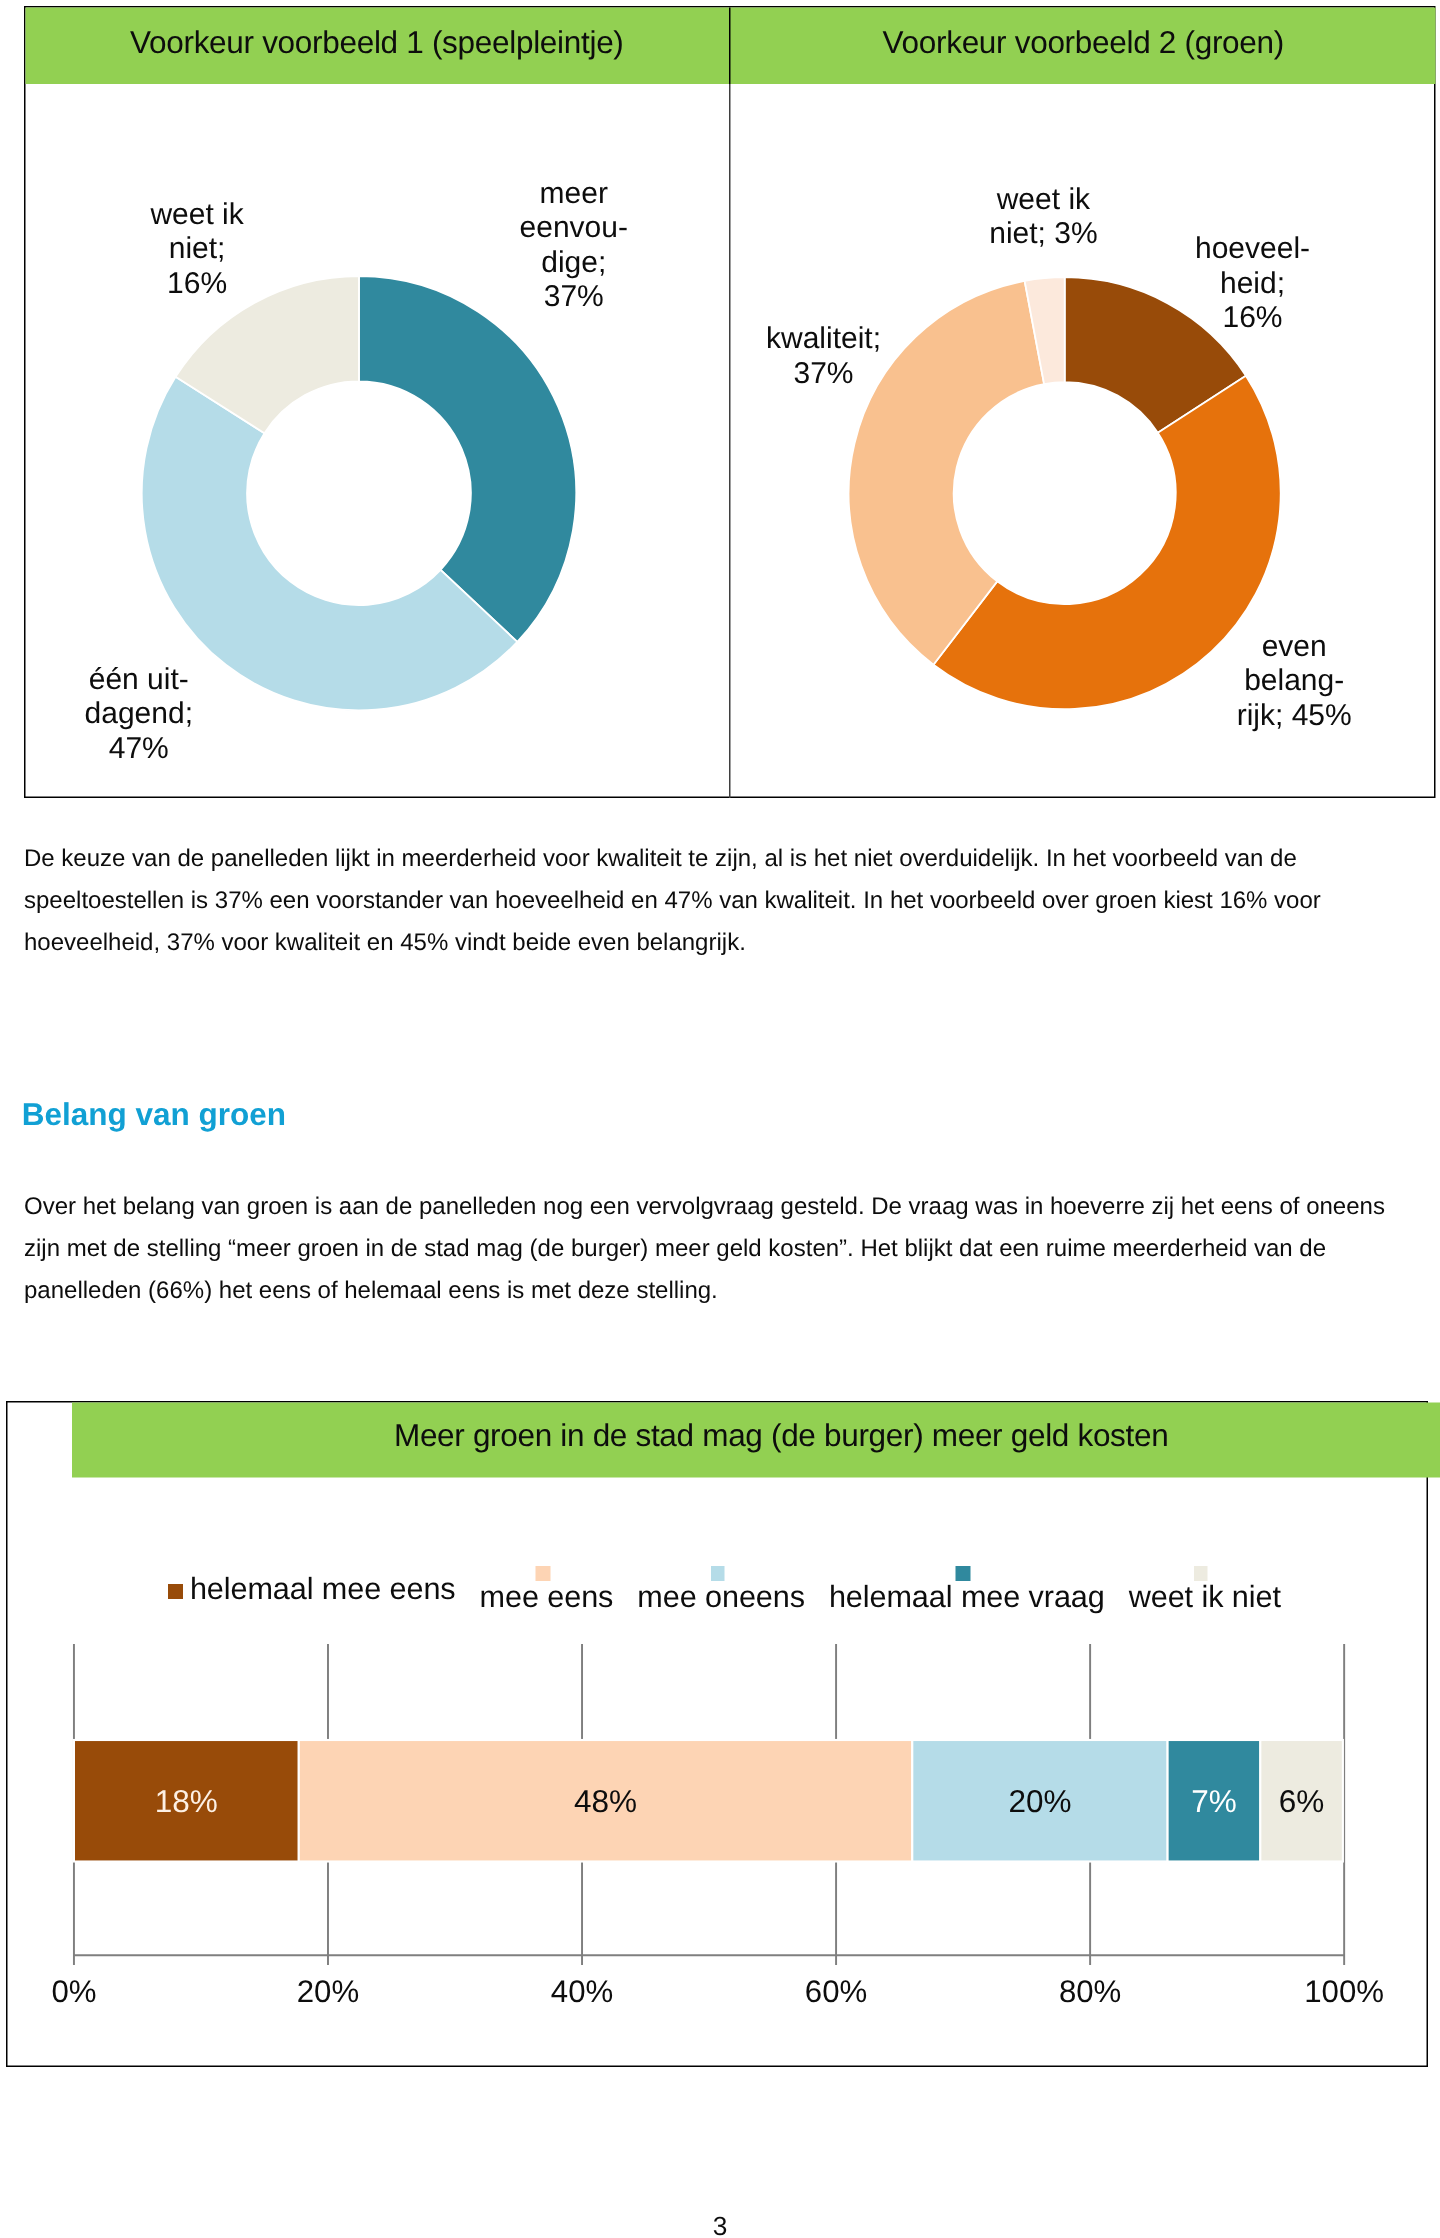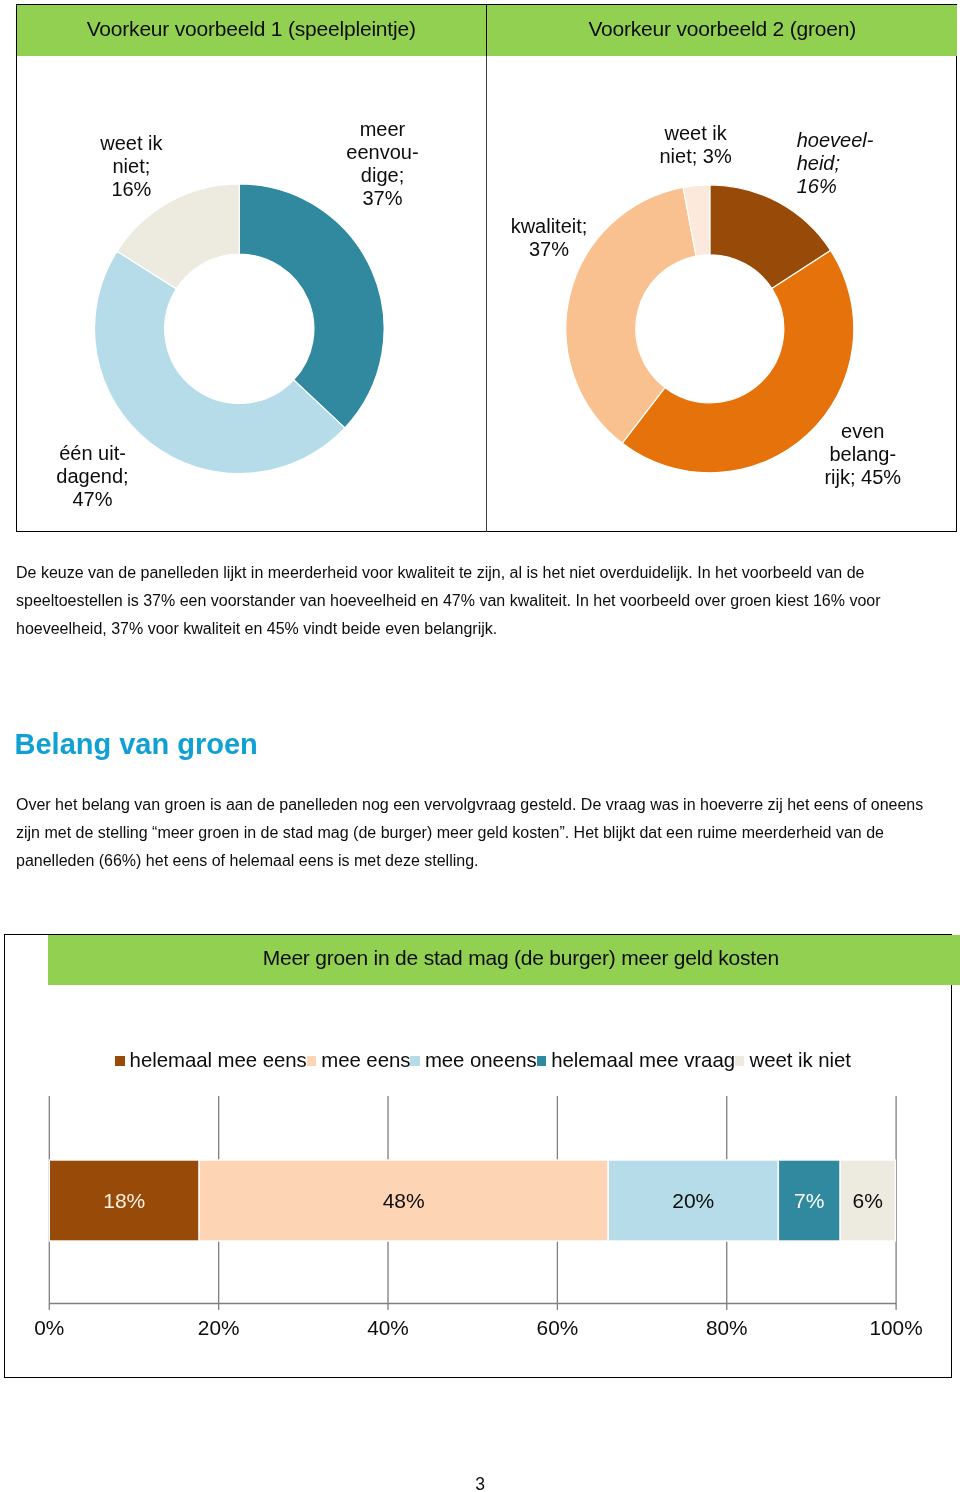--- a/index.html
+++ b/index.html
@@ -13,34 +13,34 @@
   .hdr{position:absolute;top:0;height:51px;background:#92d052;
        display:flex;align-items:center;justify-content:center;}
   #hdr1{left:0;width:469.4px;}
   #hdr2{left:469.4px;width:471.6px;border-left:1px solid #000;box-sizing:border-box;}
   .hdr span{font-size:21px;color:#0d0d0d;letter-spacing:-0.2px;position:relative;top:-2px;}
   #vdiv{position:absolute;left:469.4px;top:51px;width:0;height:476px;border-left:1px solid #3f3f3f;}
 
   
   .para{position:absolute;font-size:16px;line-height:28px;color:#0d0d0d;text-align:left;}
   #p1{left:16px;top:559px;width:928px;}
-  #h1{position:absolute;left:14.5px;top:729px;font-size:29px;font-weight:bold;color:#11a0d4;line-height:30px;}
+  #h1{position:absolute;left:14.5px;top:729px;font-size:21px;font-weight:bold;color:#11a0d4;line-height:30px;}
   #p2{left:16px;top:791px;width:928px;}
 
   
   #botPanel{position:absolute;left:3.7px;top:934px;width:948.2px;height:444px;
             border:1px solid #000;box-sizing:border-box;background:#fff;}
   #botHdr{position:absolute;left:0;top:0;width:946.2px;height:50px;background:#92d052;
           display:flex;align-items:center;justify-content:center;margin-left:43px;}
   #botHdr span{font-size:21px;color:#0d0d0d;letter-spacing:-0.21px;position:relative;top:-2px;}
 
   .legend{position:absolute;left:3px;top:1048px;width:960px;height:24px;
           display:flex;align-items:center;justify-content:center;}
   .lgitem{display:flex;align-items:center;}
-  .lgitem + .lgitem{}
+  .lgitem + .lgitem{margin-left:16px;flex-direction:column;}
   .lgsw{width:9.5px;height:9.5px;display:inline-block;margin-right:5px;position:relative;top:1px;}
   .lglbl{font-size:20.4px;color:#0d0d0d;line-height:24px;letter-spacing:-0.05px;text-align:right;}
 
   #pgnum{position:absolute;left:0;top:1475px;width:960px;text-align:center;font-size:17.5px;color:#0d0d0d;line-height:18px;}
 
   .donutlbl{position:absolute;font-size:20px;line-height:23px;color:#0d0d0d;}
 </style>
 </head>
 <body>
 
@@ -130,19 +130,19 @@
 eenvou-
 dige;
 37%</div>
     <div class="donutlbl" style="left: 92.5px; top: 442.3px; transform: translateX(-50%); text-align: center; white-space: pre;">één uit-
 dagend;
 47%</div>
     <div class="donutlbl" style="left: 549px; top: 215.1px; transform: translateX(-50%); text-align: center; white-space: pre;">kwaliteit;
 37%</div>
     <div class="donutlbl" style="left: 695.6px; top: 121.9px; transform: translateX(-50%); text-align: center; white-space: pre;">weet ik
 niet; 3%</div>
-    <div class="donutlbl" style="left: 835px; top: 129px; transform: translateX(-50%); white-space: pre; font-style: italic;">hoeveel-
+    <div class="donutlbl" style="left: 835px; top: 155px; transform: translateX(-50%); text-align: center; white-space: pre;">hoeveel-
 heid;
 16%</div>
     <div class="donutlbl" style="left: 862.8px; top: 420.3px; transform: translateX(-50%); text-align: center; white-space: pre;">even
 belang-
 rijk; 45%</div>
   </div>
 
 </body></html>

